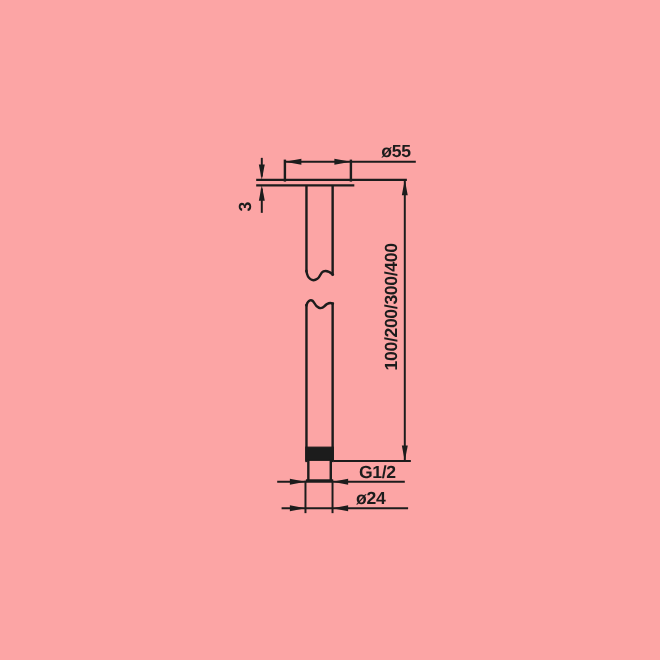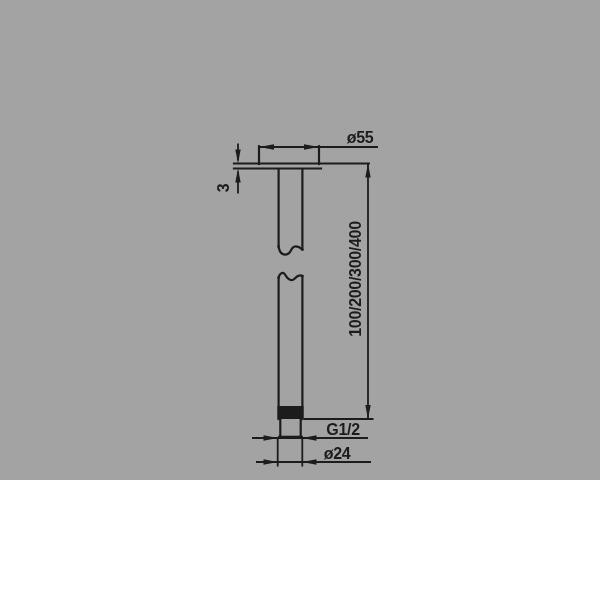--- a/index.html
+++ b/index.html
@@ -6,22 +6,22 @@
     margin: 0;
     padding: 0;
     background: #ffffff;
     width: 600px;
     height: 600px;
     font-family: "Liberation Sans", sans-serif;
   }
   .canvas {
     position: relative;
     width: 600px;
-    height: 480px;
-    background: #a3a3a3;
+    height: 600px;
+    background: #fca5a5;
     overflow: hidden;
   }
   svg { display: block; }
   .obj {
     stroke: #1c1c1c;
     stroke-width: 2.2;
     fill: none;
     stroke-linecap: square;
   }
   .dim {

